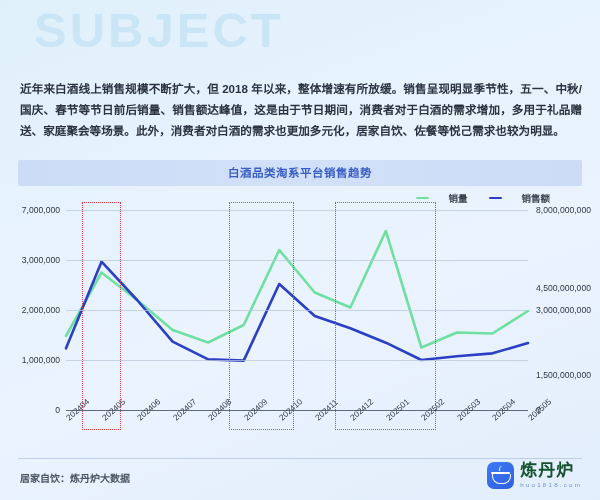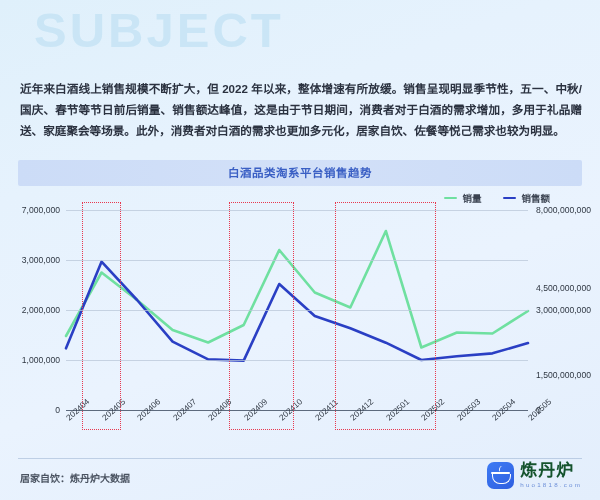--- a/index.html
+++ b/index.html
@@ -47,21 +47,21 @@
   .chart-title{
     position:absolute;left:0;top:0;width:564px;height:24px;
     line-height:26px;text-align:center;
     font-size:11.5px;font-weight:bold;color:#3a5fc4;letter-spacing:.5px;
   }
 
   .legend{
     position:absolute;right:32px;top:30px;height:16px;
     display:flex;align-items:center;gap:22px;
   }
-  .legend-item{display:flex;align-items:center;gap:5px;}
+  .legend-item{display:flex;align-items:center;gap:19px;}
   .legend-dash{display:block;width:13px;height:2px;border-radius:1px;}
   .legend-label{font-size:9.5px;color:#3b4351;font-weight:bold;}
 
   
   .plot{
     position:absolute;left:0;top:50px;width:564px;height:240px;
   }
   .plot-inner{position:absolute;left:48px;top:0;width:462px;height:200px;}
 
   .gridline{
@@ -130,21 +130,21 @@
     font-family:"Liberation Sans",sans-serif;
   }
 </style>
 </head>
 <body>
 
 <div class="page">
 
   <div class="watermark">SUBJECT</div>
 
-  <p class="intro">近年来白酒线上销售规模不断扩大，但 2022 年以来，整体增速有所放缓。销售呈现明显季节性，五一、中秋/国庆、春节等节日前后销量、销售额达峰值，这是由于节日期间，消费者对于白酒的需求增加，多用于礼品赠送、家庭聚会等场景。此外，消费者对白酒的需求也更加多元化，居家自饮、佐餐等悦己需求也较为明显。</p>
+  <p class="intro">近年来白酒线上销售规模不断扩大，但 2018 年以来，整体增速有所放缓。销售呈现明显季节性，五一、中秋/国庆、春节等节日前后销量、销售额达峰值，这是由于节日期间，消费者对于白酒的需求增加，多用于礼品赠送、家庭聚会等场景。此外，消费者对白酒的需求也更加多元化，居家自饮、佐餐等悦己需求也较为明显。</p>
 
   <div class="chart-card">
     <div class="chart-title-bar"></div>
     <div class="chart-title">白酒品类淘系平台销售趋势</div>
 
     <div class="legend">
       <div class="legend-item">
         <span class="legend-dash" style="background:#6fe0a0"></span>
         <span class="legend-label">销量</span>
       </div>

